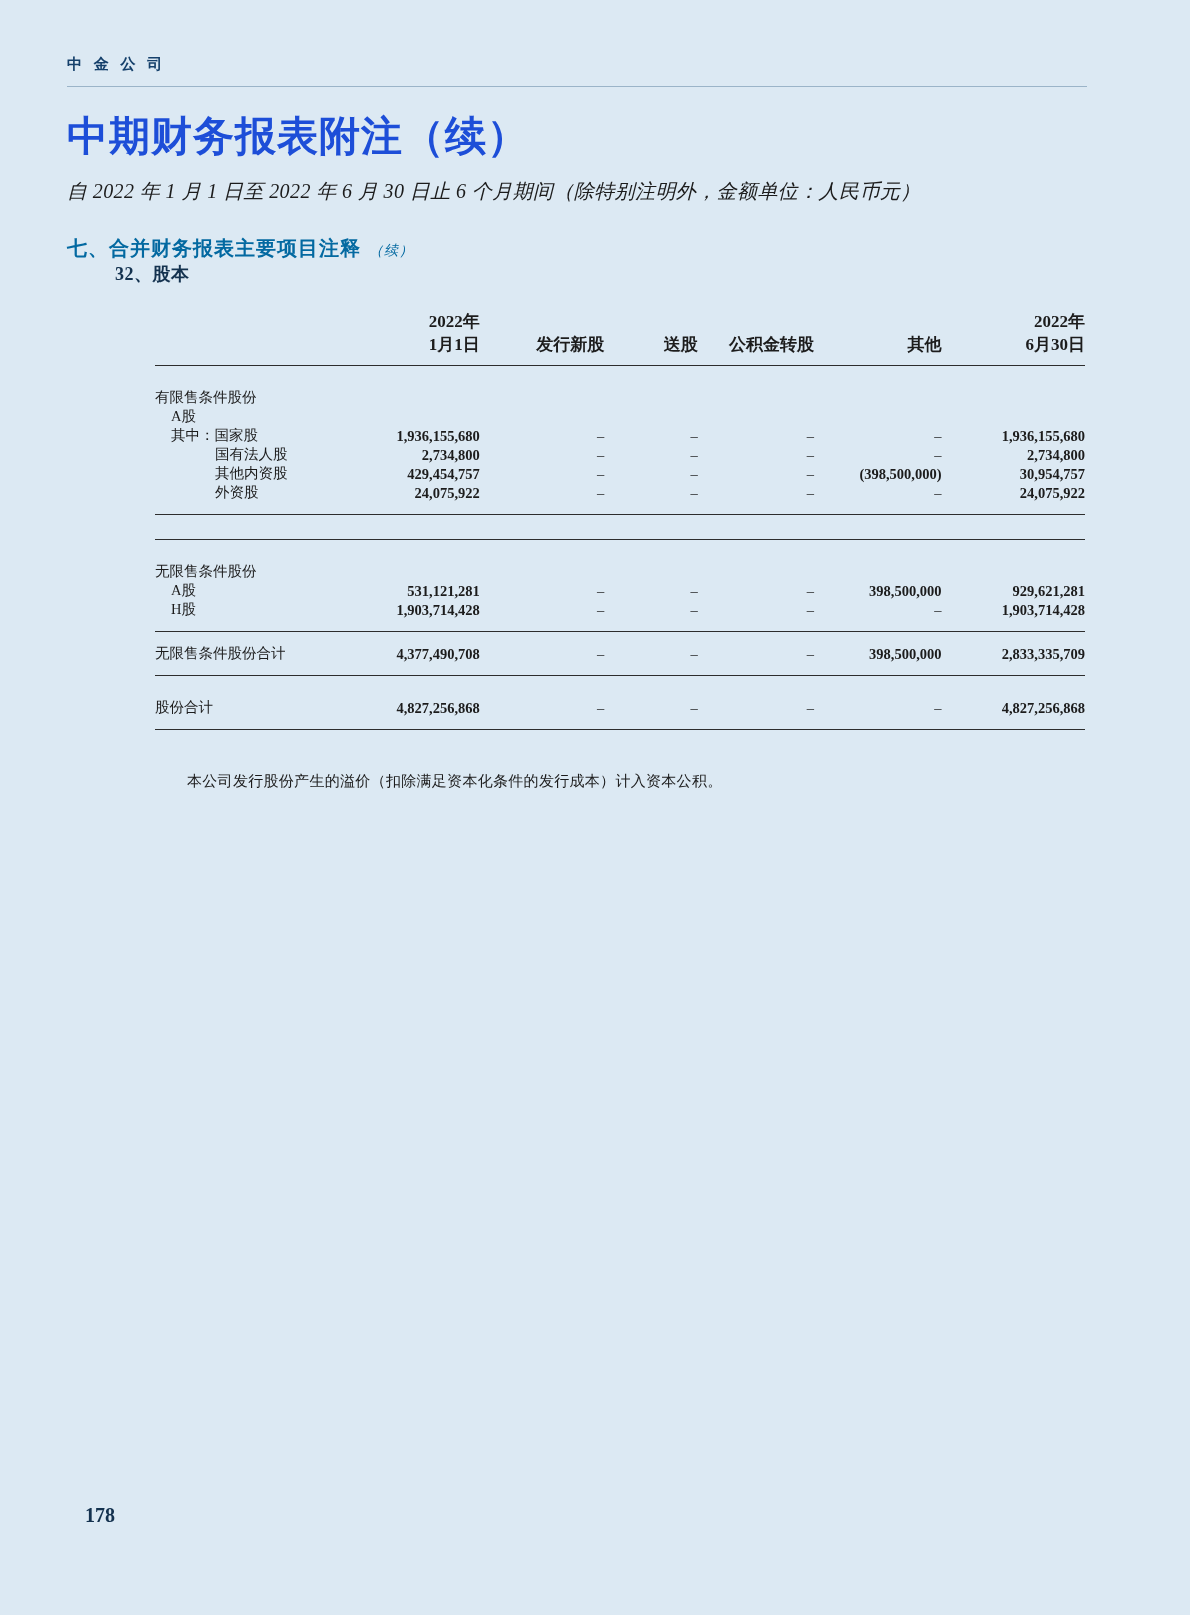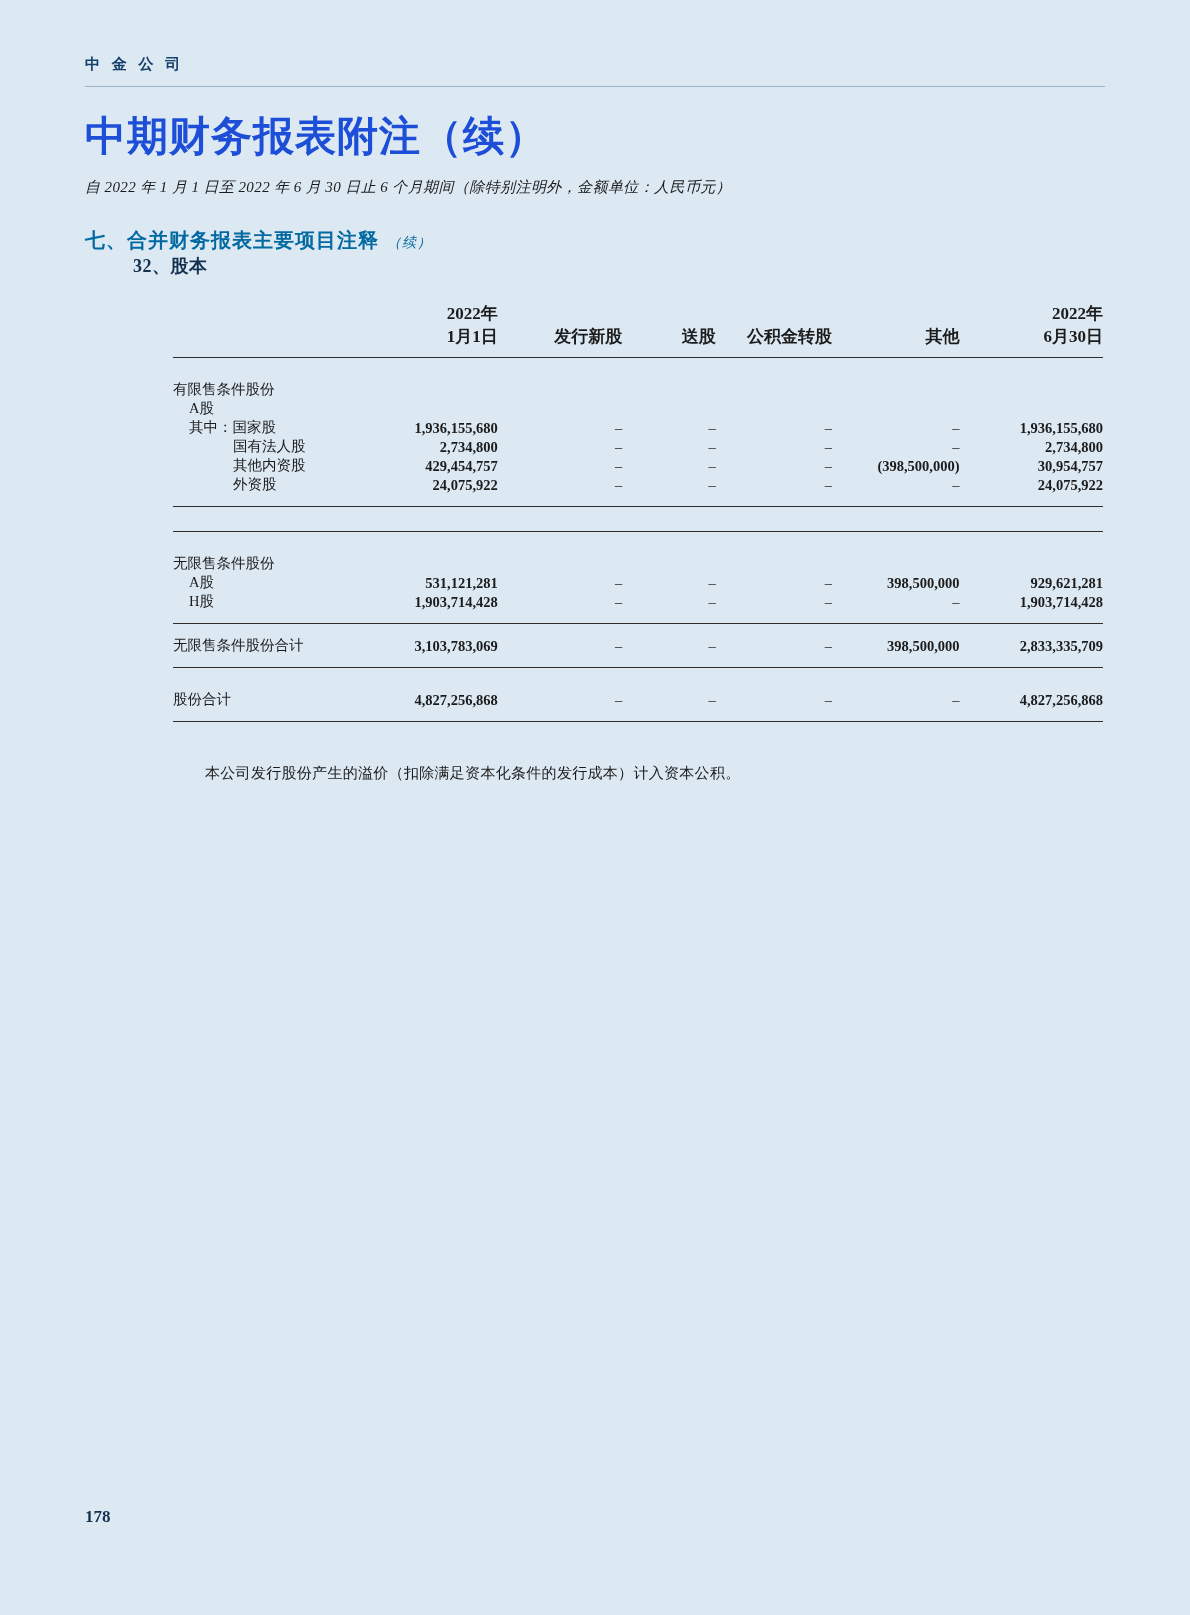--- a/index.html
+++ b/index.html
@@ -13,21 +13,21 @@
     font-family: "Liberation Serif", "DejaVu Serif", serif;
     color: #1c1c1c;
     position: relative;
     overflow: hidden;
   }
   .page {
     position: relative;
     width: 1190px;
     height: 1615px;
     box-sizing: border-box;
-    padding: 0 85px;
+    padding: 0 67px;
   }
   
   .brand {
     padding-top: 55px;
     font-size: 15px;
     letter-spacing: 4px;
     color: #15406b;
     font-weight: bold;
     font-family: "Liberation Serif", serif;
   }
@@ -40,21 +40,21 @@
   .doc-title {
     margin-top: 26px;
     font-size: 41px;
     font-weight: bold;
     color: #1d4ed8;
     letter-spacing: 1px;
     line-height: 1.15;
   }
   .doc-sub {
     margin-top: 18px;
-    font-size: 15px;
+    font-size: 20px;
     font-style: italic;
     color: #1c1c1c;
     letter-spacing: 0.4px;
   }
   .section-head {
     margin-top: 30px;
     font-size: 20px;
     font-weight: bold;
     color: #0369a1;
     letter-spacing: 1px;
@@ -126,21 +126,21 @@
   .note-para {
     margin-top: 42px;
     margin-left: 120px;
     font-size: 15px;
     letter-spacing: 0.3px;
   }
   .page-no {
     position: absolute;
     left: 85px;
     bottom: 88px;
-    font-size: 17px;
+    font-size: 20px;
     font-weight: bold;
     color: #14324f;
   }
   col.c-label { width: 215px; }
   col.c-n1 { width: 140px; }
   col.c-n2 { width: 140px; }
   col.c-n3 { width: 110px; }
   col.c-n4 { width: 125px; }
   col.c-n5 { width: 140px; }
   col.c-n6 { width: 160px; }
@@ -294,21 +294,21 @@
         </tr>
       <tr class="rule-row">
           <td colspan="7"></td>
         </tr>
       <tr class="spacer-xs">
           <td colspan="7"></td>
         </tr>
 
       <tr>
         <td class="label ind0">无限售条件股份合计</td>
-        <td class="num">3,103,783,069</td>
+        <td class="num">4,377,490,708</td>
         <td class="dash">–</td>
         <td class="dash">–</td>
         <td class="dash">–</td>
         <td class="num">398,500,000</td>
         <td class="num">2,833,335,709</td>
       </tr>
 
       <tr class="spacer-xs">
           <td colspan="7"></td>
         </tr>

